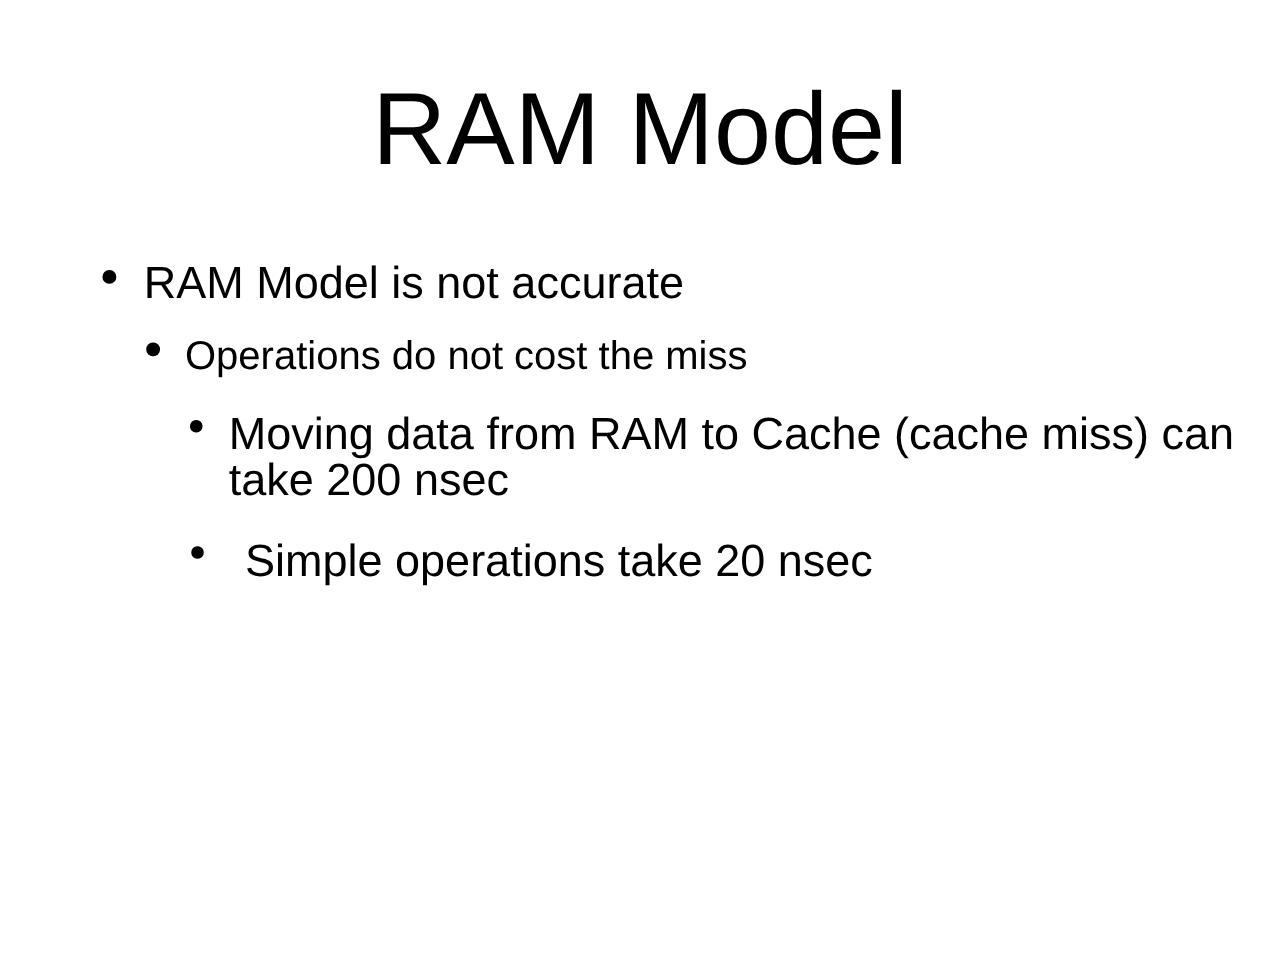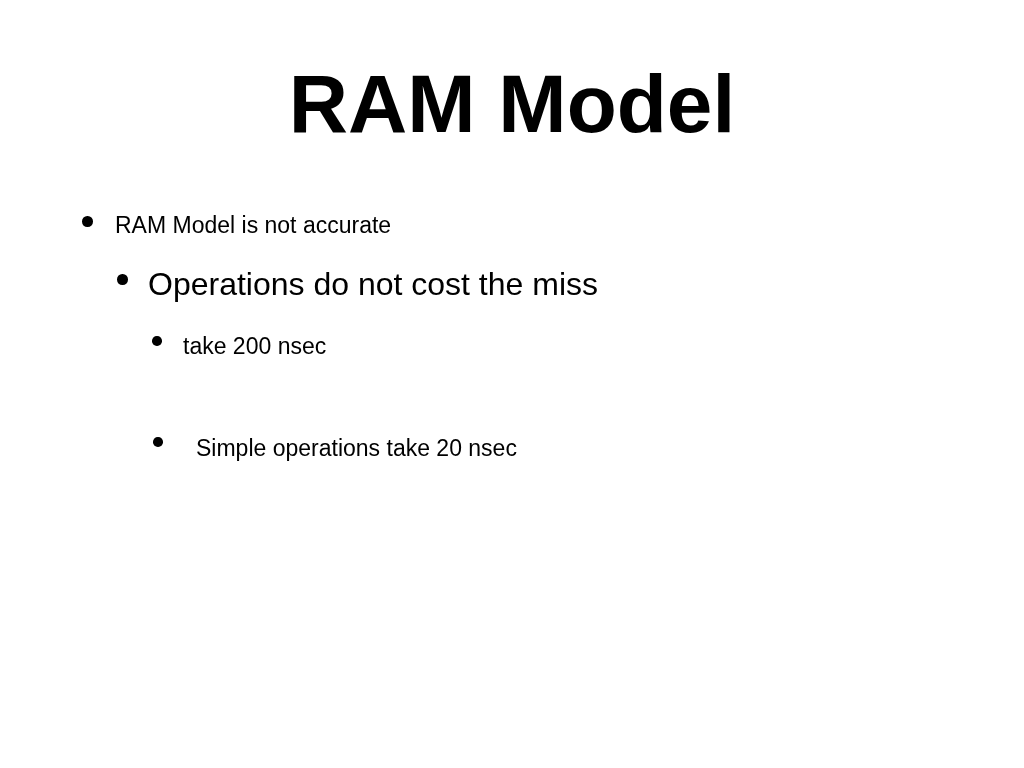--- a/index.html
+++ b/index.html
@@ -21,32 +21,32 @@
     background: #ffffff;
   }
   .slide-title {
     position: absolute;
     left: 0;
     top: 55px;
     width: 1024px;
     text-align: center;
     font-size: 82px;
     line-height: 1.2;
-    font-weight: 700;
+    font-weight: 400;
     letter-spacing: 0;
     white-space: nowrap;
   }
   .bullet-dot {
     position: absolute;
     background: #000000;
     border-radius: 50%;
   }
   .bullet-text {
     position: absolute;
-    font-size: 23px;
+    font-size: 36px;
     line-height: 37.3px;
     font-weight: 400;
   }
   .bullet-text .line {
     display: block;
     white-space: nowrap;
   }
   
   #dot-0  { left: 82px;  top: 216px; width: 10.5px; height: 10.5px; }
   #text-0 { left: 115px; top: 207px; }
@@ -77,20 +77,21 @@
   <div>
     <span id="dot-1" class="bullet-dot"></span>
     <div id="text-1" class="bullet-text">
       <span class="line">Operations do not cost the miss</span>
     </div>
   </div>
 
   <div>
     <span id="dot-2" class="bullet-dot"></span>
     <div id="text-2" class="bullet-text">
+      <span class="line">Moving data from RAM to Cache (cache miss) can</span>
       <span class="line">take 200 nsec</span>
     </div>
   </div>
 
   <div>
     <span id="dot-3" class="bullet-dot"></span>
     <div id="text-3" class="bullet-text">
       <span class="line">Simple operations take 20 nsec</span>
     </div>
   </div>

